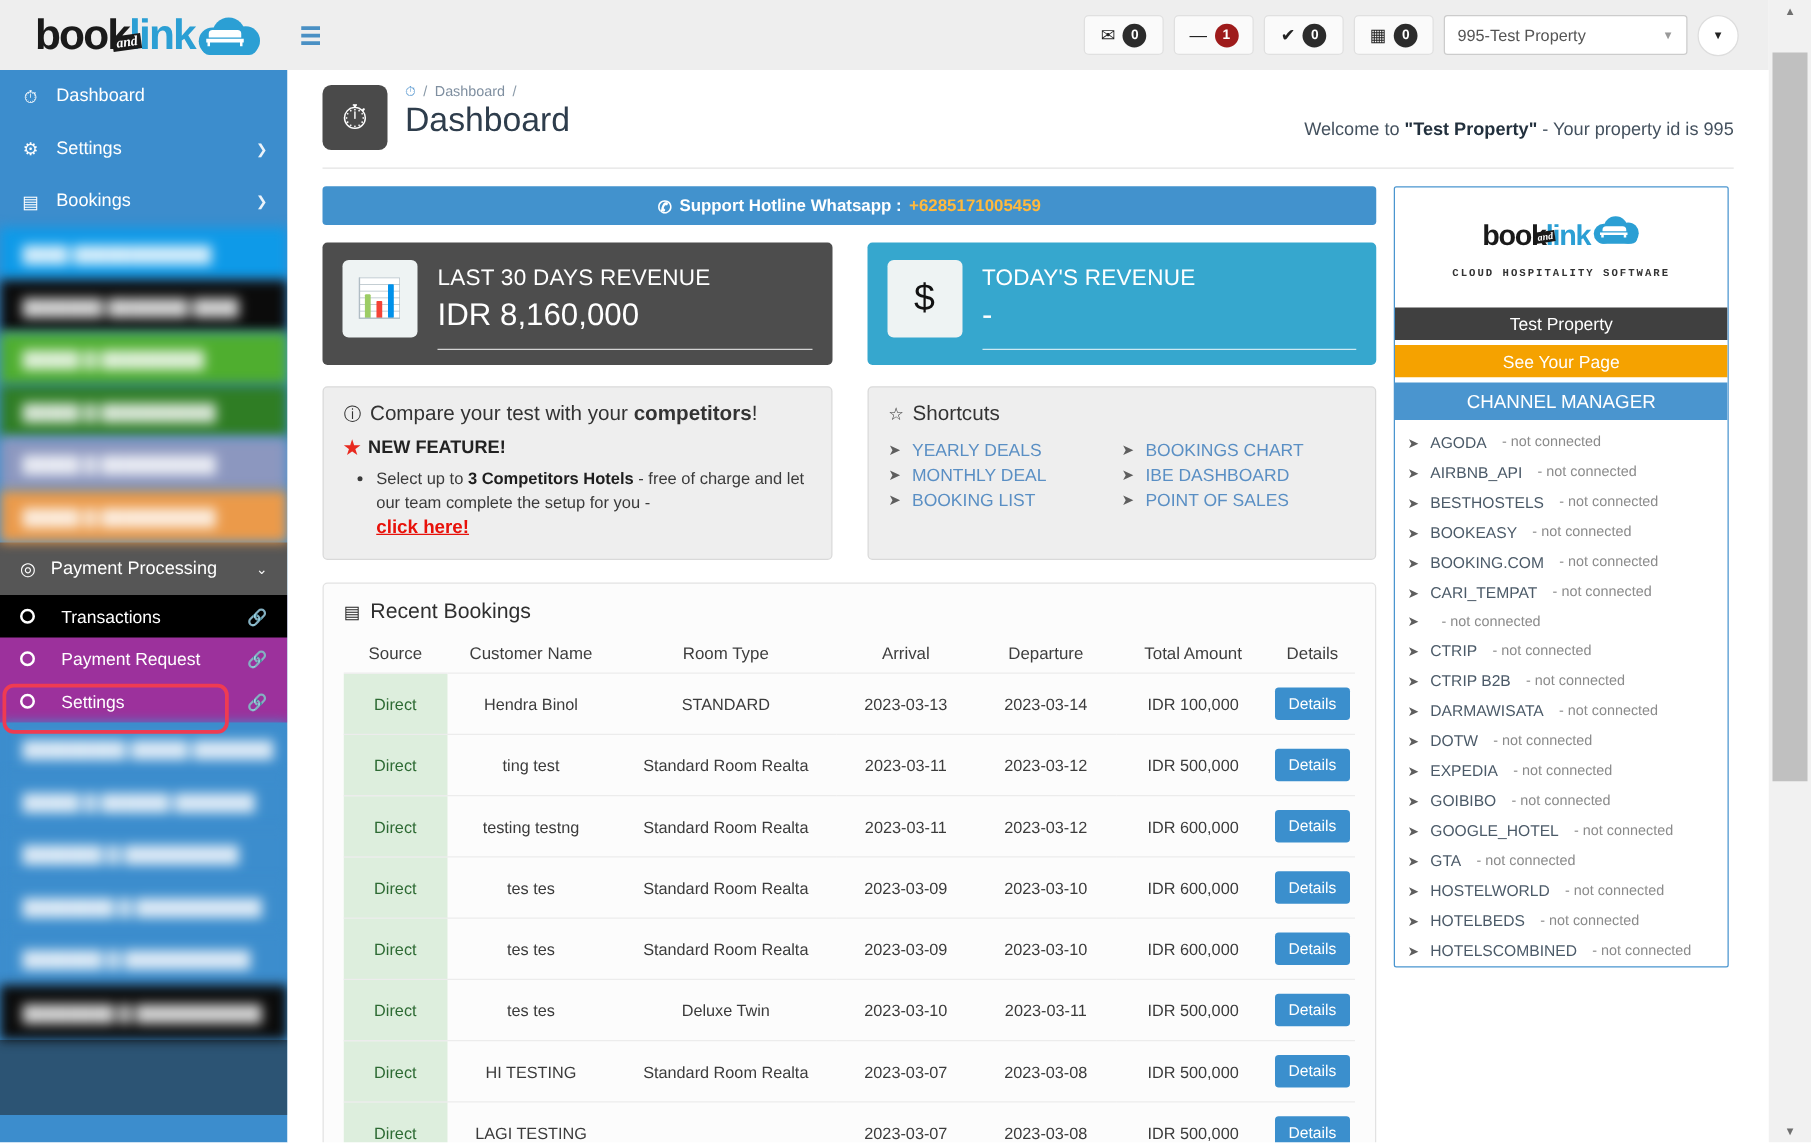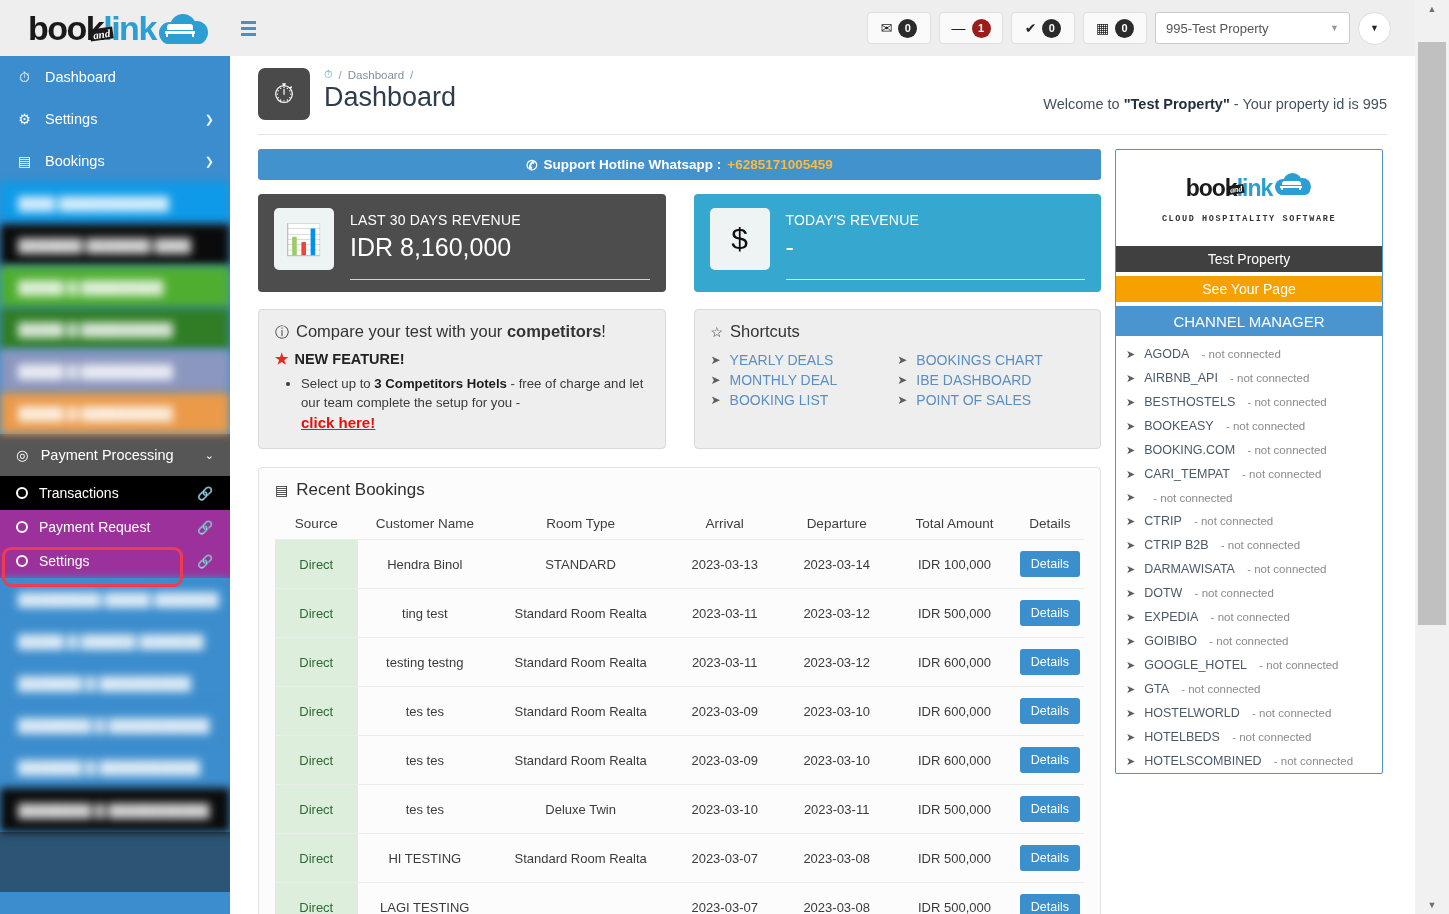--- a/index.html
+++ b/index.html
@@ -83,21 +83,21 @@
   }
   .bb { display: flex; align-items: center; }
 
   .pp-header {
     height: 42px; background: #565656; display: flex; align-items: center;
     padding: 0 16px; gap: 12px; color: #fff; font-size: 14.5px; cursor: pointer;
   }
   .pp-header .chev { margin-left: auto; font-size: 11px; }
   .pp-sub { background: #9c319c; }
   .pp-row {
-    height: 34px; display: flex; align-items: center; padding: 0 16px; gap: 11px;
+    height: 34px; display: flex; align-items: center; padding: 0 16px; gap: 21px;
     color: #fff; font-size: 14px; cursor: pointer; position: relative;
   }
   .pp-row.active { background: #000000; }
   .pp-row .circ { width: 12px; height: 12px; border: 2px solid #fff; border-radius: 50%; }
   .pp-row .ext { margin-left: auto; font-size: 13px; }
   .annot-box {
     position: absolute; left: 2px; top: 491px; width: 181px; height: 40px;
     border: 3px solid #ef3b52; border-radius: 9px; pointer-events: none; z-index: 20;
   }
 
@@ -135,21 +135,21 @@
   .rev-row { display: flex; gap: 28px; margin-top: 14px; }
   .rev-card { flex: 1; border-radius: 4px; padding: 14px 16px 8px 16px; height: 98px; position: relative; }
   .rev-card.dark { background: #4d4d4d; }
   .rev-card.blue { background: #36a7ce; }
   .rev-inner { display: flex; gap: 16px; }
   .rev-ico {
     width: 60px; height: 62px; background: #eef3f3; border-radius: 5px;
     display: flex; align-items: center; justify-content: center; font-size: 30px; color: #111;
     flex: 0 0 auto;
   }
-  .rev-label { color: #fff; font-size: 14px; letter-spacing: .2px; padding-top: 4px; }
+  .rev-label { color: #fff; font-size: 18px; letter-spacing: .2px; padding-top: 4px; }
   .rev-value { color: #fff; font-size: 25px; margin-top: 5px; font-weight: 400; }
   .rev-underline { position: absolute; left: 92px; right: 16px; bottom: 12px; border-bottom: 1px solid rgba(255,255,255,.75); }
 
   .panel-row { display: flex; gap: 28px; margin-top: 17px; }
   .panel { flex: 1; background: #eeeeee; border: 1px solid #d9d9d9; border-radius: 4px; padding: 12px 16px 14px 16px; }
   .panel-title { font-size: 16.5px; color: #333; display: flex; align-items: baseline; gap: 7px; }
   .panel-title .info-ic { font-size: 14px; }
   .panel-title b { font-weight: bold; }
   .newfeat { margin-top: 8px; font-size: 14.5px; font-weight: bold; color: #222; display: flex; align-items: center; gap: 6px; }
   .newfeat .star { color: #e8291f; font-size: 15px; }

